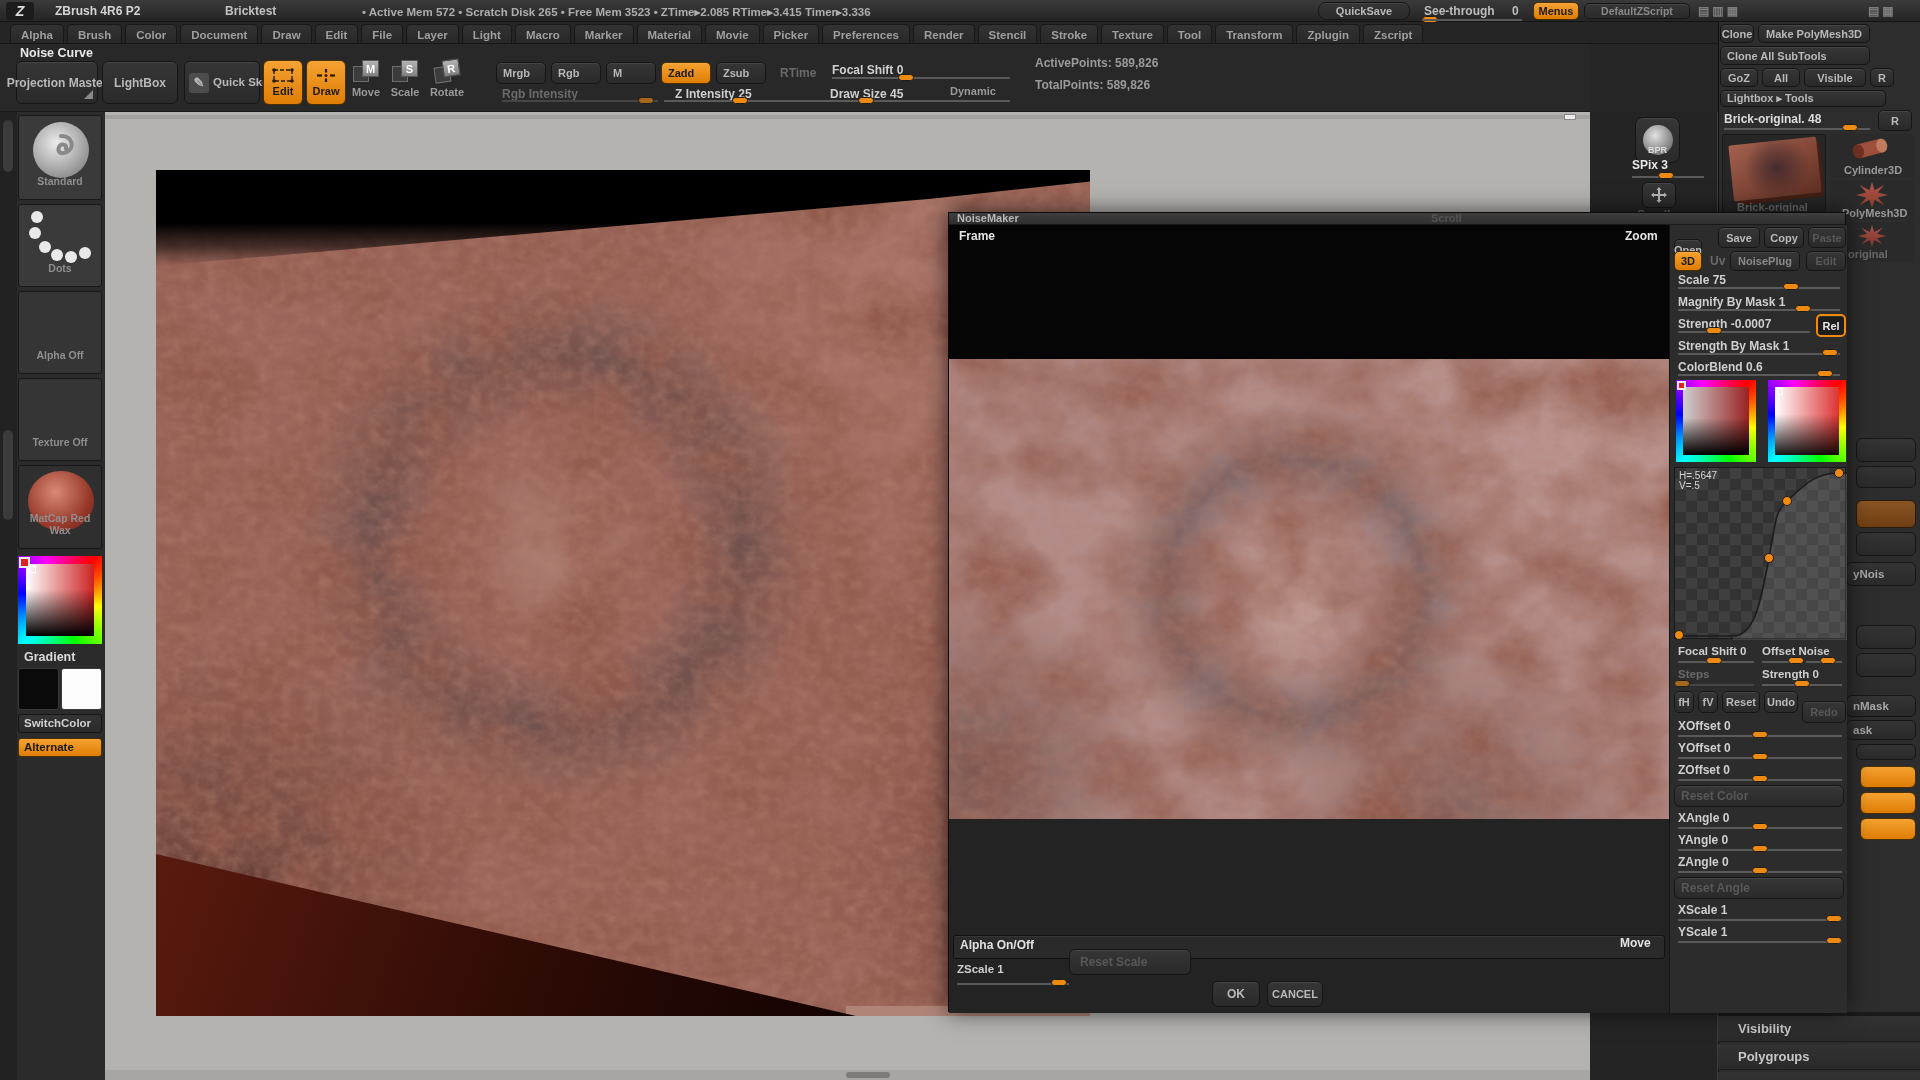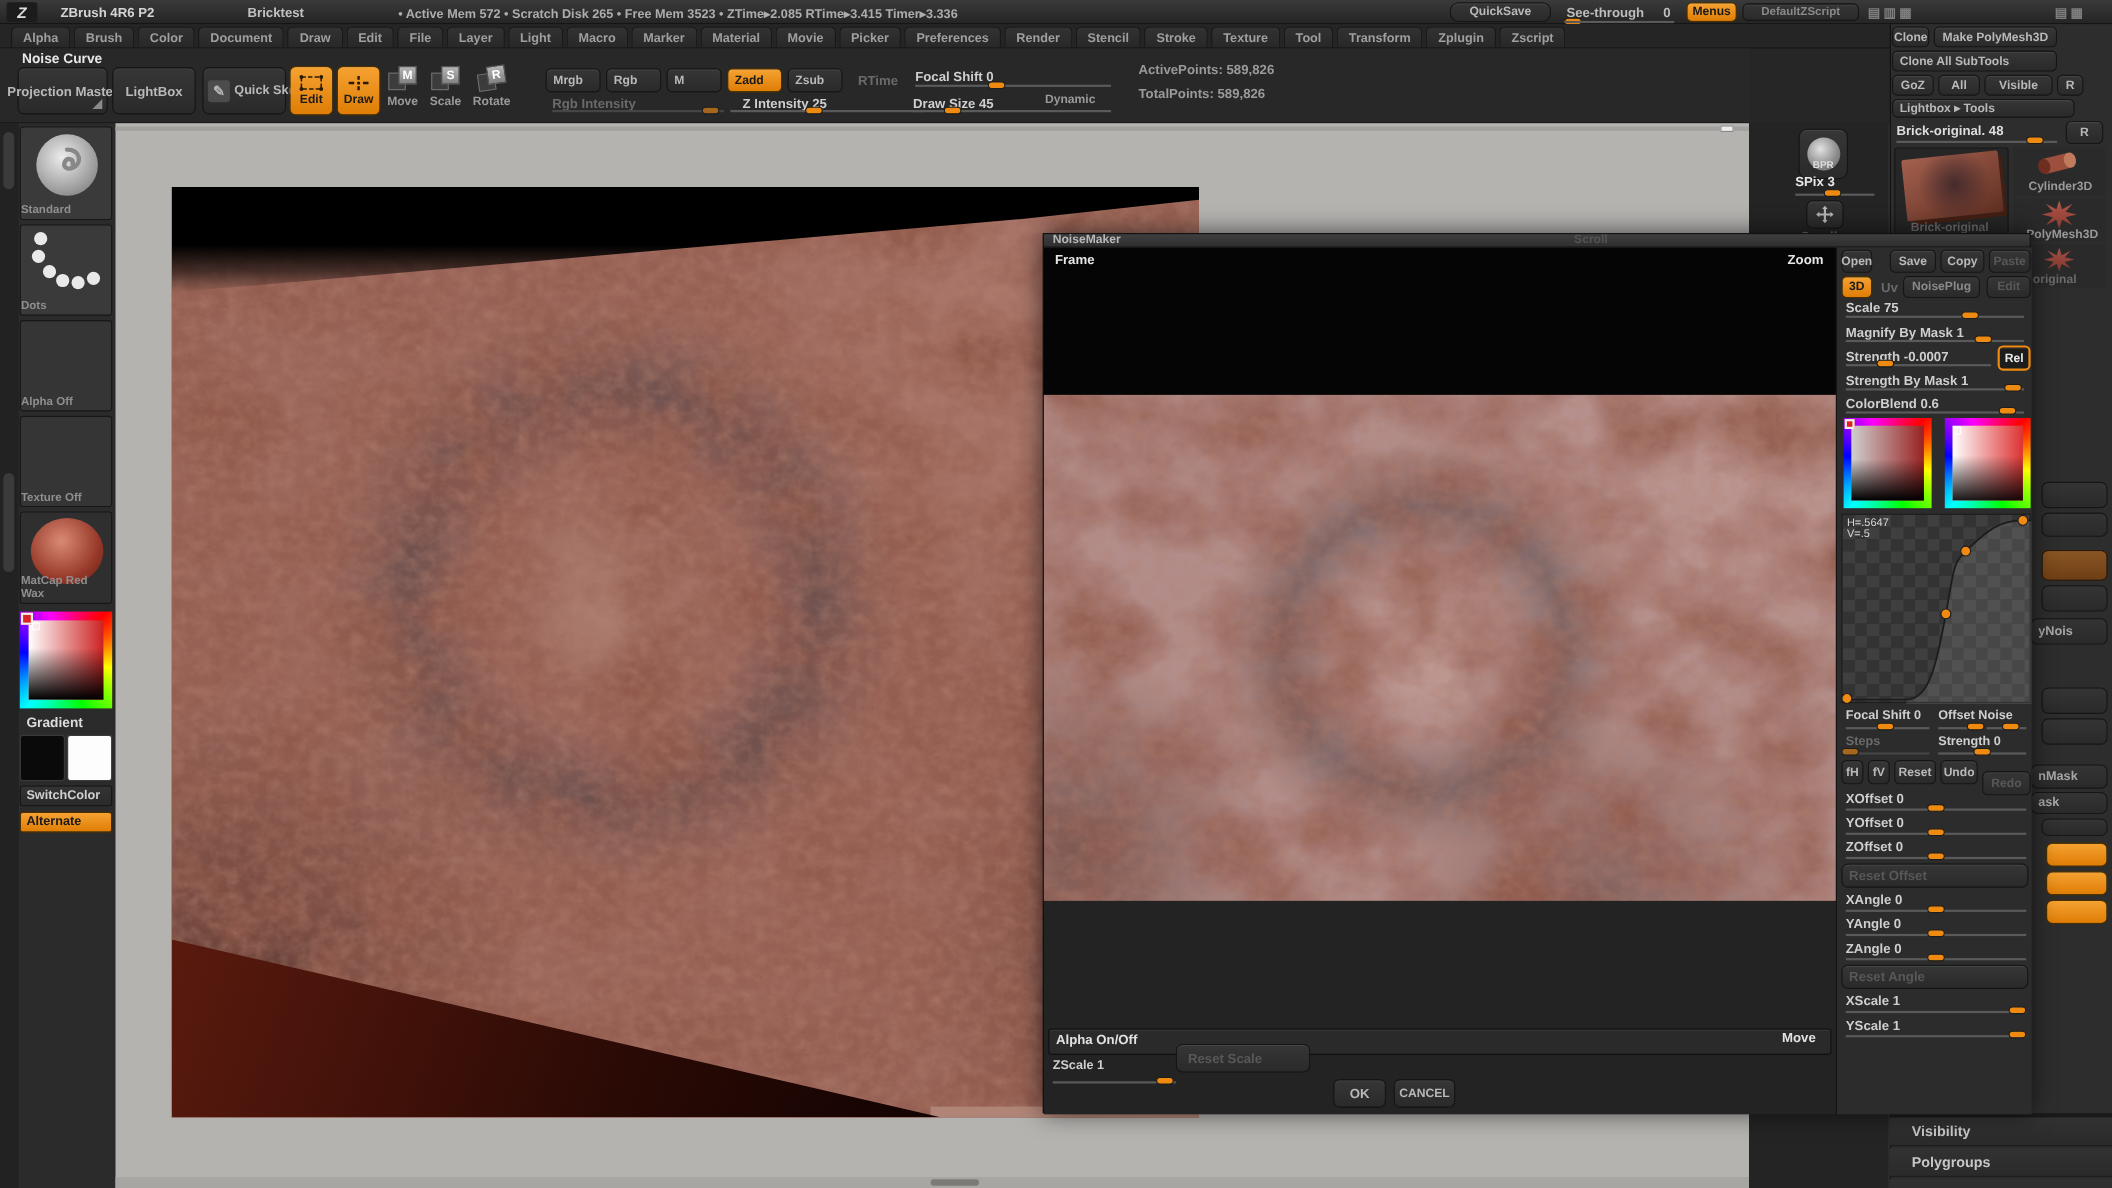--- a/index.html
+++ b/index.html
@@ -15,21 +15,21 @@
 .zbtn.sm{font-size:11px;border-radius:5px}
 .zbtn.on{background:linear-gradient(#f5a232,#df7d05);color:#1a1a1a;border-color:#4a3000}
 .zbtn.dis{color:#585858}
 .track{position:absolute;height:2px;background:#5a5a5a}
 .track.dim{background:#454545}
 .thumb{position:absolute;width:16px;height:7px;border-radius:4px;background:#ef8a10;border:1px solid #1d1d1d}
 .thumb.brown{background:#a5671d}
 .tab{background:linear-gradient(#323232,#282828);border:1px solid #181818;border-bottom:none;
 border-radius:5px 5px 0 0;color:#9f9f9f;font-size:11.5px;font-weight:bold;padding:4px 10px 3px}
 .sthumb{position:absolute;left:18px;width:84px;background:#3a3a3a;border:1px solid #171717;border-radius:3px;overflow:hidden}
-.sthumb .cap{position:absolute;bottom:2px;width:100%;text-align:left;font-size:10.5px;font-weight:bold;color:#8f8f8f}
+.sthumb .cap{position:absolute;bottom:12px;width:100%;text-align:center;font-size:10.5px;font-weight:bold;color:#8f8f8f}
 .texlayer{position:absolute;inset:0;width:100%;height:100%}
 .picker{position:absolute;background:conic-gradient(from 40deg,#f00,#ff0,#0f0,#0ff,#00f,#f0f,#f00)}
 .picker .pin{position:absolute;inset:8px;background:linear-gradient(to top,#000,rgba(0,0,0,0) 65%),linear-gradient(to right,#fff,#c22)}
 .picker .sw{position:absolute;left:1px;top:1px;width:11px;height:11px;background:#d22;border:2px solid #eee}
 .picker .mk{position:absolute;left:11px;top:10px;width:7px;height:7px;border:1.5px solid #fff}
 .badge{position:relative;width:26px;height:22px}
 .badge .bk{position:absolute;left:0;bottom:0;width:16px;height:16px;border:1.5px solid #6e6e6e;background:rgba(120,120,120,.25)}
 .badge .fr{position:absolute;right:0;top:0;width:17px;height:17px;background:linear-gradient(#b5b5b5,#808080);
 border:1px solid #555;color:#fff;font-weight:bold;font-size:11px;display:flex;align-items:center;justify-content:center}
 .frag{position:absolute;background:linear-gradient(#343434,#2a2a2a);border:1px solid #161616;border-radius:6px;
@@ -382,21 +382,21 @@
   <span class="lbl" style="left:8px;top:750px;font-size:11.5px">ZScale 1</span>
   <div class="track" style="left:8px;top:770px;width:112px"></div>
   <div class="thumb" style="left:102px;top:766px"></div>
   <div class="zbtn" style="left:120px;top:736px;width:122px;height:26px;color:#585858;justify-content:flex-start;padding-left:10px">Reset Scale</div>
 
   <div class="zbtn" style="left:263px;top:768px;width:48px;height:26px">OK</div>
   <div class="zbtn" style="left:318px;top:768px;width:56px;height:26px;font-size:11px">CANCEL</div>
 
   <div class="abs" style="left:720px;top:12px;width:178px;height:788px;background:#2c2c2c;border-left:1px solid #141414">
 
-    <div class="zbtn sm" style="left:4px;top:2px;width:28px;height:21px">Open</div>
+    <div class="zbtn sm" style="left:4px;top:14px;width:28px;height:21px">Open</div>
     <div class="zbtn sm" style="left:48px;top:2px;width:42px;height:21px">Save</div>
     <div class="zbtn sm" style="left:94px;top:2px;width:40px;height:21px">Copy</div>
     <div class="zbtn sm dis" style="left:138px;top:2px;width:38px;height:21px">Paste</div>
 
     <div class="zbtn sm on" style="left:4px;top:26px;width:28px;height:20px">3D</div>
     <span class="lbl dim" style="left:40px;top:29px">Uv</span>
     <div class="zbtn sm" style="left:60px;top:26px;width:70px;height:20px;color:#8a8a8a">NoisePlug</div>
     <div class="zbtn sm dis" style="left:136px;top:26px;width:40px;height:20px">Edit</div>
 
     <span class="lbl" style="left:8px;top:48px">Scale 75</span>
@@ -471,21 +471,21 @@
     <div class="thumb" style="left:82px;top:506px"></div>
 
     <span class="lbl" style="left:8px;top:516px">YOffset 0</span>
     <div class="track" style="left:8px;top:532px;width:164px"></div>
     <div class="thumb" style="left:82px;top:528px"></div>
 
     <span class="lbl" style="left:8px;top:538px">ZOffset 0</span>
     <div class="track" style="left:8px;top:554px;width:164px"></div>
     <div class="thumb" style="left:82px;top:550px"></div>
 
-    <div class="zbtn" style="left:4px;top:560px;width:170px;height:22px;color:#585858;justify-content:flex-start;padding-left:6px">Reset Offset</div>
+    <div class="zbtn" style="left:4px;top:560px;width:170px;height:22px;color:#585858;justify-content:flex-start;padding-left:6px">Reset Color</div>
 
     <span class="lbl" style="left:8px;top:586px">XAngle 0</span>
     <div class="track" style="left:8px;top:602px;width:164px"></div>
     <div class="thumb" style="left:82px;top:598px"></div>
 
     <span class="lbl" style="left:8px;top:608px">YAngle 0</span>
     <div class="track" style="left:8px;top:624px;width:164px"></div>
     <div class="thumb" style="left:82px;top:620px"></div>
 
     <span class="lbl" style="left:8px;top:630px">ZAngle 0</span>

